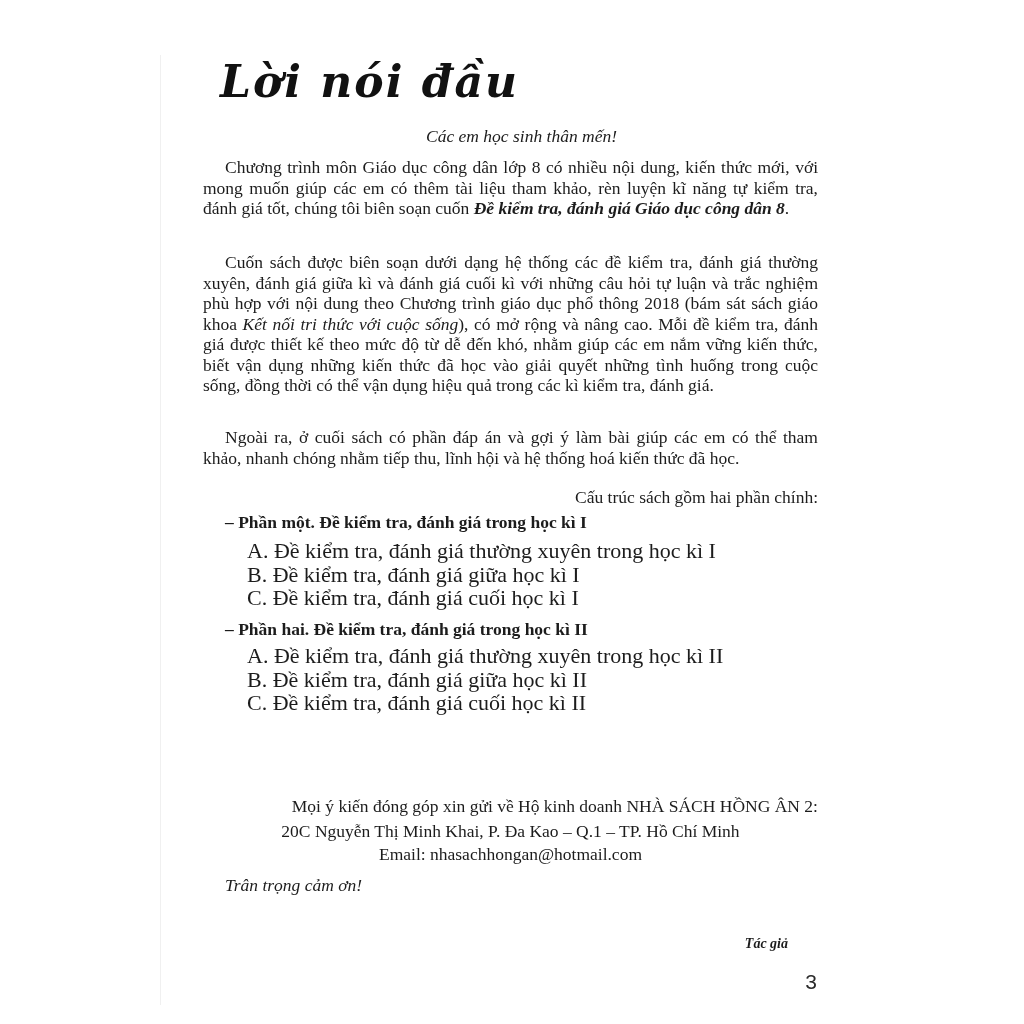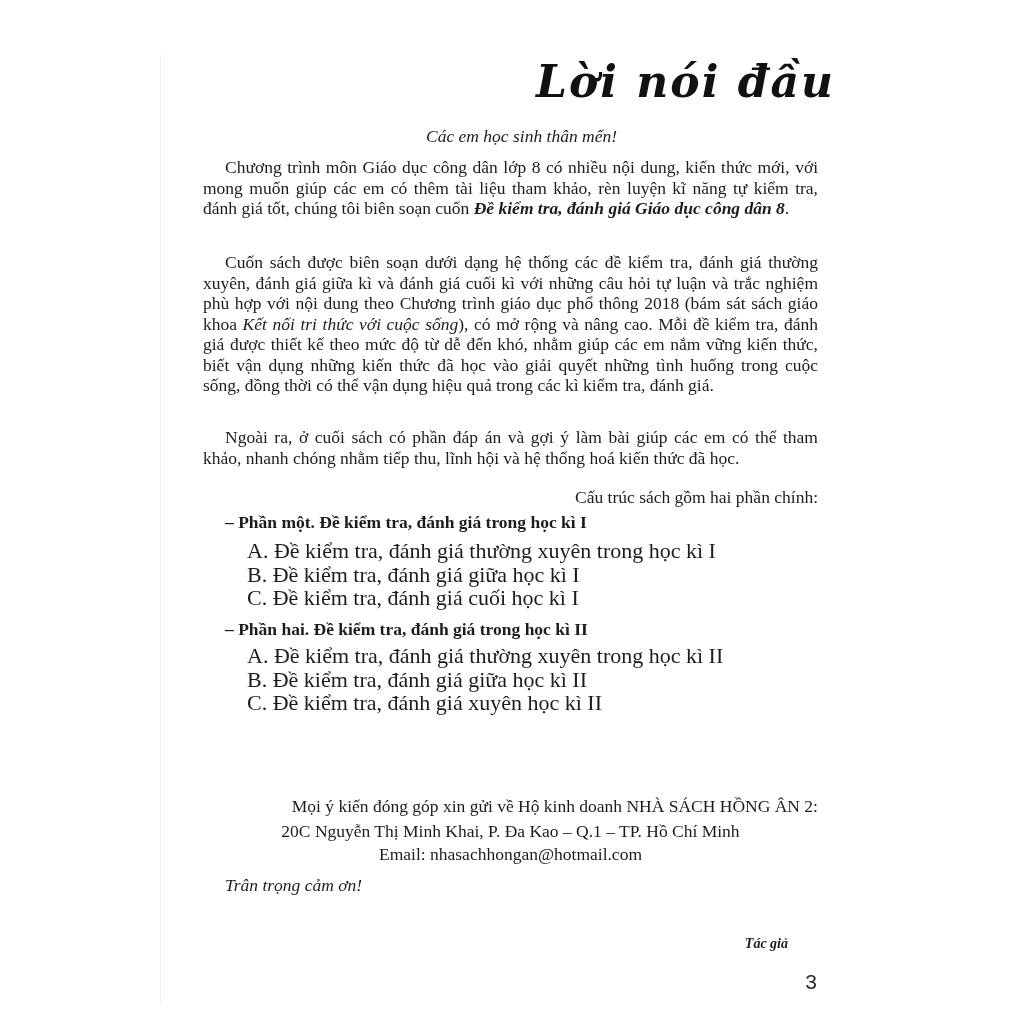--- a/index.html
+++ b/index.html
@@ -24,21 +24,21 @@
     width: 1px;
     height: 950px;
     background: #f0f0f0;
   }
   .title {
     position: absolute;
     left: 220px;
     top: 50px;
     width: 615px;
     margin: 0;
-    text-align: right;
+    text-align: left;
     font-family: "DejaVu Serif", serif;
     font-style: italic;
     font-weight: 700;
     font-size: 44px;
     line-height: 64px;
     letter-spacing: 2px;
     color: #111111;
   }
   .body-text {
     position: absolute;
@@ -151,21 +151,21 @@
     <li class="toc-item">A. Đề kiểm tra, đánh giá thường xuyên trong học kì I</li>
     <li class="toc-item">B. Đề kiểm tra, đánh giá giữa học kì I</li>
     <li class="toc-item">C. Đề kiểm tra, đánh giá cuối học kì I</li>
   </ul>
 
   <p class="part-heading part2-heading">– Phần hai. Đề kiểm tra, đánh giá trong học kì II</p>
 
   <ul class="toc-list part2-list">
     <li class="toc-item">A. Đề kiểm tra, đánh giá thường xuyên trong học kì II</li>
     <li class="toc-item">B. Đề kiểm tra, đánh giá giữa học kì II</li>
-    <li class="toc-item">C. Đề kiểm tra, đánh giá xuyên học kì II</li>
+    <li class="toc-item">C. Đề kiểm tra, đánh giá cuối học kì II</li>
   </ul>
 
 
   <p class="body-text contact-line1 indent">Mọi ý kiến đóng góp xin gửi về Hộ kinh doanh NHÀ SÁCH HỒNG ÂN 2:</p>
 
   <p class="contact-centered address">20C Nguyễn Thị Minh Khai, P. Đa Kao – Q.1 – TP. Hồ Chí Minh</p>
 
   <p class="contact-centered email">Email: nhasachhongan@hotmail.com</p>
 
   <p class="body-text closing indent">Trân trọng cảm ơn!</p>

